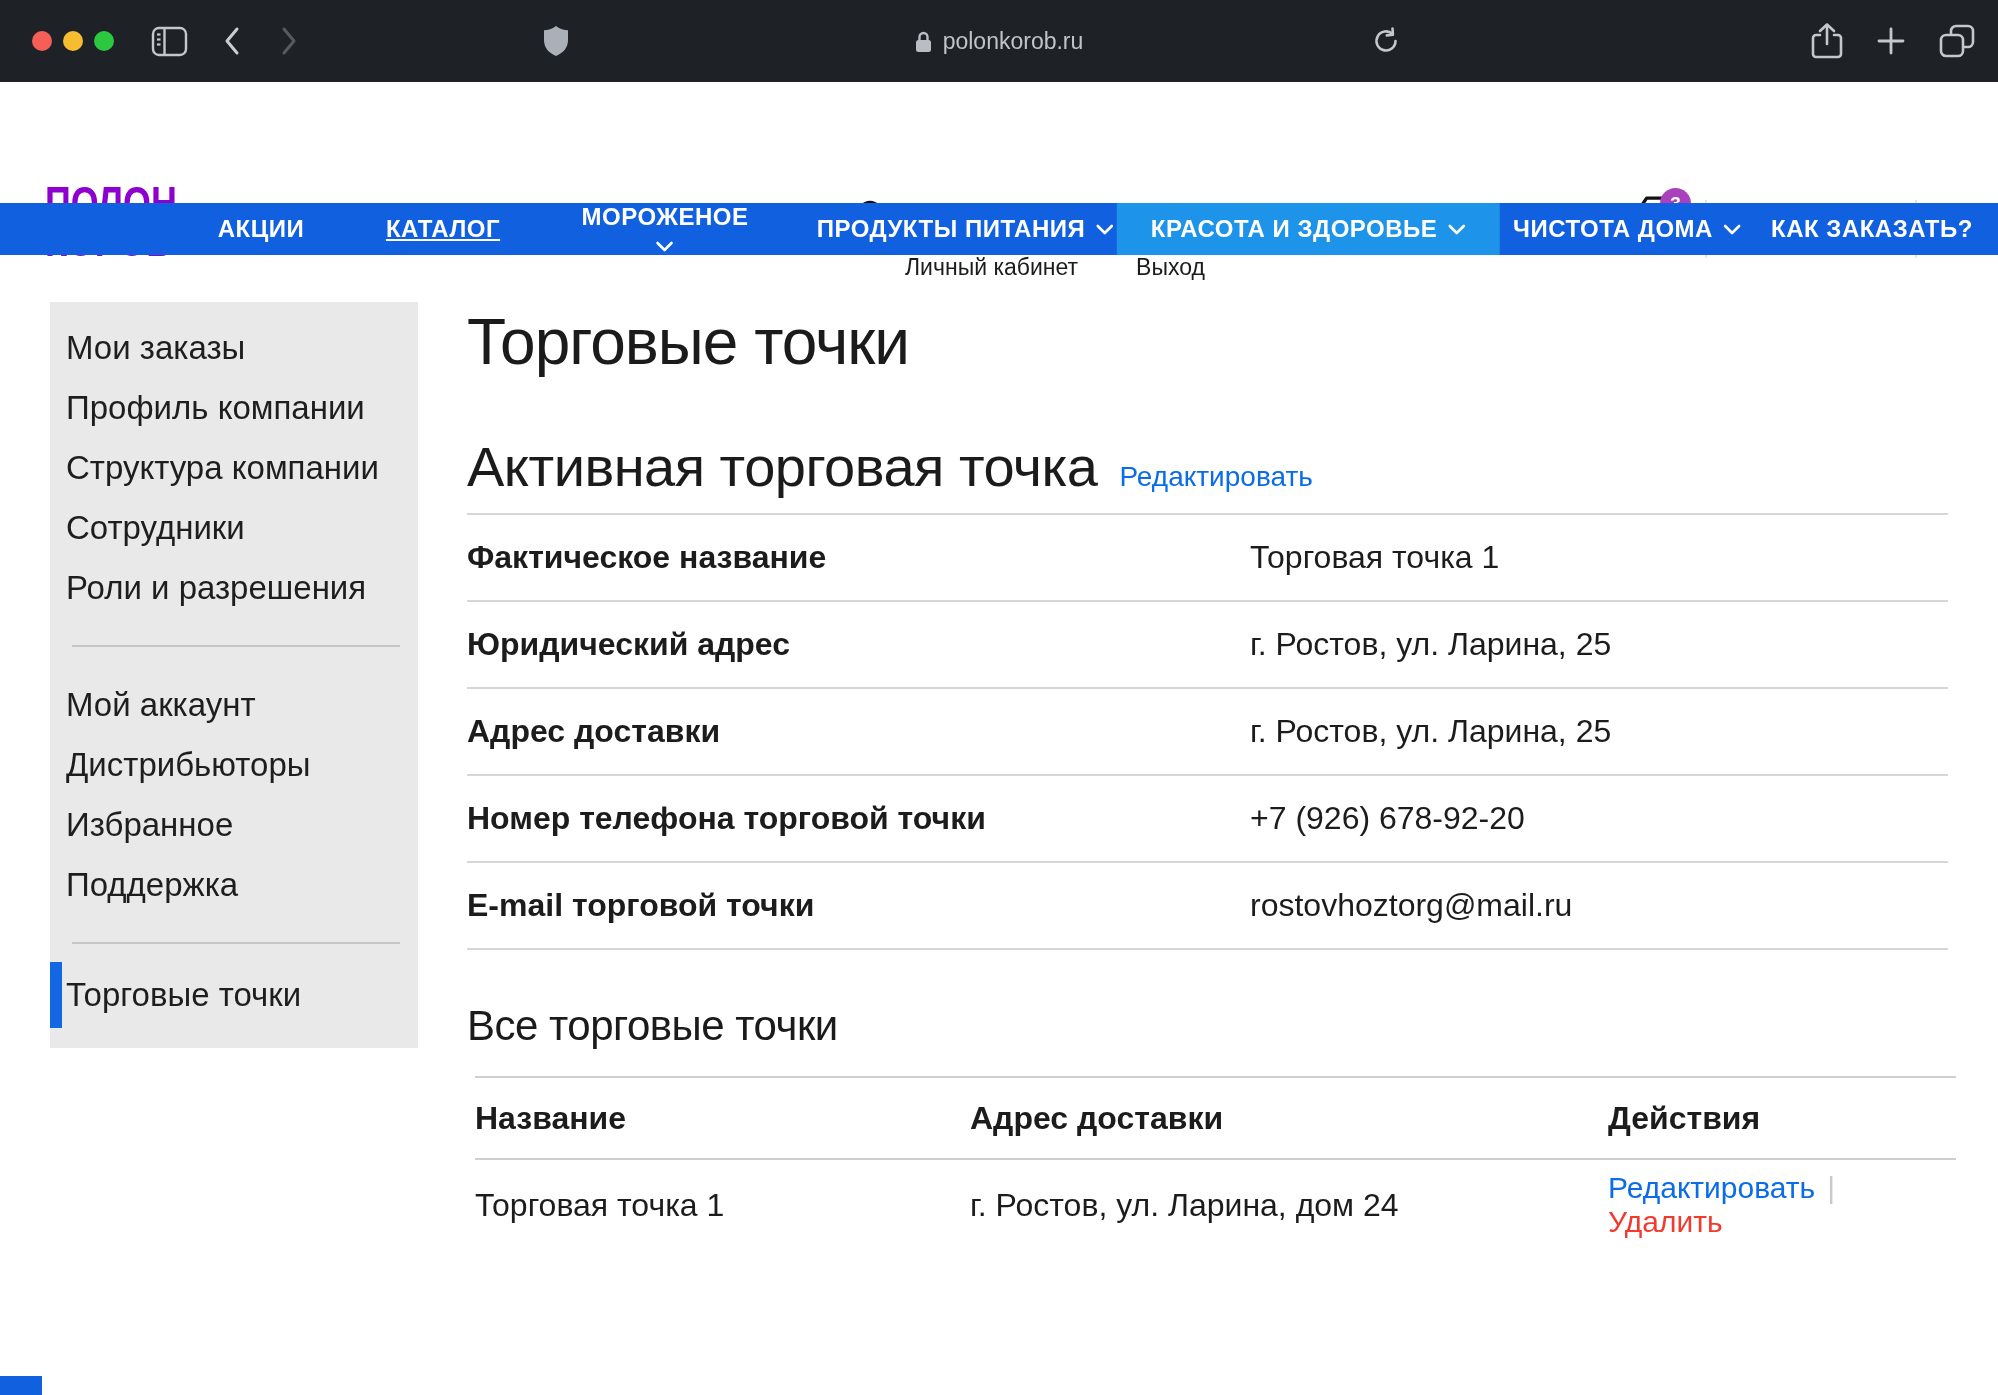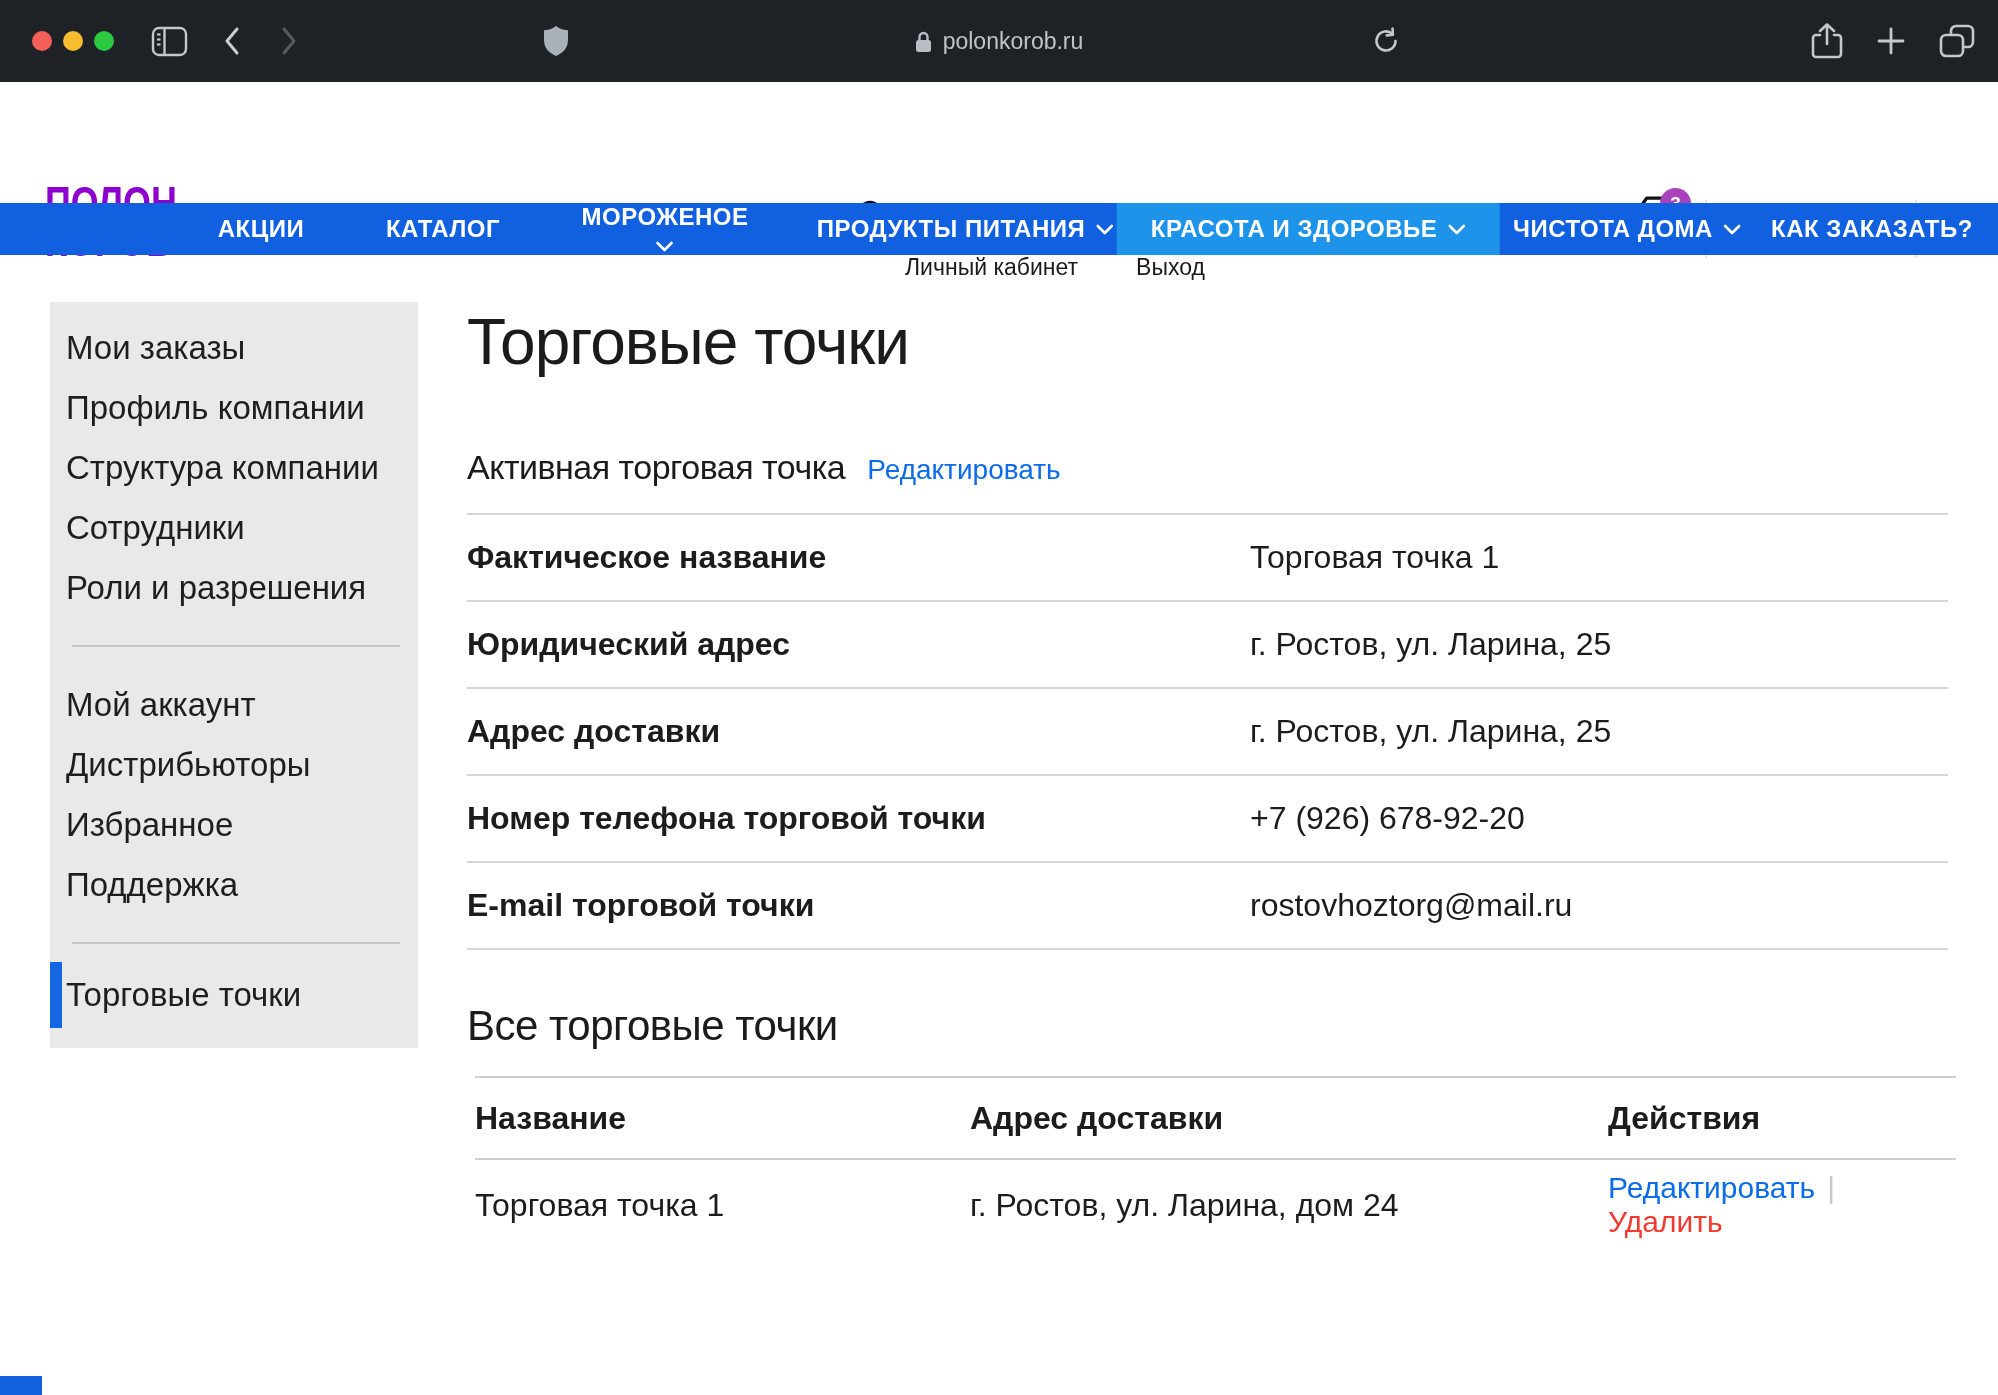--- a/index.html
+++ b/index.html
@@ -39,21 +39,21 @@
   .side-group.g0{padding-top:16px;}
   .side-group.g1{padding-top:28px;}
   .side-group.g2{padding-top:21px;}
   .side-item{height:60px;display:flex;align-items:center;padding-left:16px;font-size:33px;color:#1e1e1e;position:relative;cursor:pointer;white-space:nowrap;}
   .side-item.active::before{content:'';position:absolute;left:0;top:-3px;height:66px;width:12px;background:#1467e2;}
   .side-divider{height:2px;background:#c6c6c6;margin:27px 18px 0 22px;}
   
   .main{position:absolute;left:467px;top:0;width:1481px;height:1395px;}
   .page-title{position:absolute;top:306px;left:0;font-size:64px;font-weight:300;letter-spacing:-1px;color:#1b1b1b;margin:0;line-height:1.15;}
   .sect-head{position:absolute;top:441px;left:0;display:flex;align-items:baseline;gap:22px;}
-  .sect-title{font-size:34px;font-weight:400;letter-spacing:-.5px;margin:0;line-height:52px;color:#1b1b1b;}
+  .sect-title{font-size:56px;font-weight:400;letter-spacing:-.5px;margin:0;line-height:52px;color:#1b1b1b;}
   .edit-link{font-size:28px;color:#0a6ce8;cursor:pointer;text-decoration:none;}
   .fields{position:absolute;top:513px;left:0;width:1481px;border-top:2px solid #d6d6d6;}
   .frow{height:87px;box-sizing:border-box;border-bottom:2px solid #d6d6d6;display:flex;align-items:center;}
   .flabel{width:783px;font-size:32px;font-weight:700;}
   .fvalue{font-size:32px;}
   .sect2-title{position:absolute;top:1000px;left:0;font-size:42px;font-weight:400;letter-spacing:-.5px;margin:0;line-height:52px;color:#1b1b1b;}
   .outlets{position:absolute;top:1076px;left:8px;width:1481px;border-top:2px solid #cfcfcf;}
   .thead{height:82px;box-sizing:border-box;border-bottom:2px solid #cfcfcf;display:flex;align-items:center;}
   .trow{height:90px;display:flex;align-items:center;}
   .tc1{width:495px;}
@@ -193,21 +193,21 @@
     <svg width="46" height="42" viewBox="0 0 46 42">
         <path d="M23,40 C10,30.5 3,22 3,13 C3,6 8,1.8 14,1.8 C18,1.8 21.2,4 23,8 C24.8,4 28,1.8 32,1.8 C38,1.8 43,6 43,13 C43,22 36,30.5 23,40 Z" fill="#b750d4"></path>
       </svg>
   </span>
 </div>
 
 <div class="nav">
     <div class="nav-item" style="left: 261px;">
       <span>АКЦИИ</span>
     </div>
-    <div class="nav-item" style="left: 443px;">
+    <div class="nav-item" style="left: 443px; text-decoration: underline;">
       <span>КАТАЛОГ</span>
     </div>
     <div class="nav-item" style="left: 665px; flex-direction: column;">
       <span>МОРОЖЕНОЕ</span>
       <span>
         <svg width="18" height="11" viewBox="0 0 18 11">
           <polyline points="2,2 9,9 16,2" fill="none" stroke="#fff" stroke-width="2.6" stroke-linecap="round" stroke-linejoin="round"></polyline>
         </svg>
       </span>
     </div>

